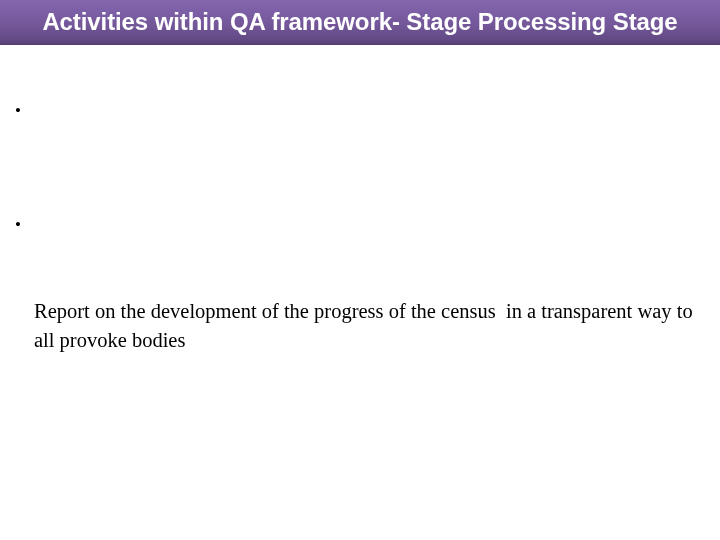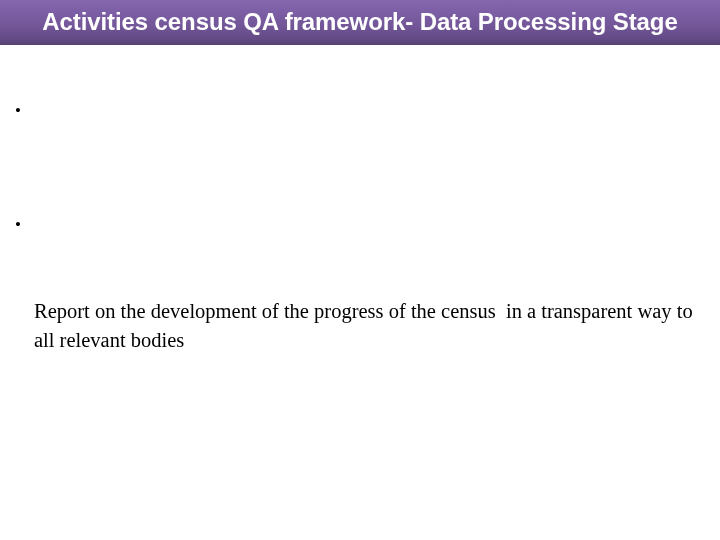--- a/index.html
+++ b/index.html
@@ -100,31 +100,31 @@
   
   .bullet.b1 { margin-bottom: 27px; }
   .bullet.b2 { margin-bottom: 27px; }
 </style>
 </head>
 <body>
 
 <div class="slide">
 
   <div class="title-bar">
-    <span class="title-text">Activities census QA framework- Data Processing Stage</span>
+    <span class="title-text">Activities within QA framework- Stage Processing Stage</span>
   </div>
 
   <div class="body-area">
     <div class="bullet-list">
 
       <div class="bullet b1">
         <span class="dot">•</span>
       </div>
 
       <div class="bullet b2">
         <span class="dot">•</span>
-        <span class="btext">Report on the development of the progress of the census  in a transparent way to all relevant bodies</span>
+        <span class="btext">Report on the development of the progress of the census  in a transparent way to all provoke bodies</span>
       </div>
 
     </div>
   </div>
 
 </div>
 
 </body></html>

